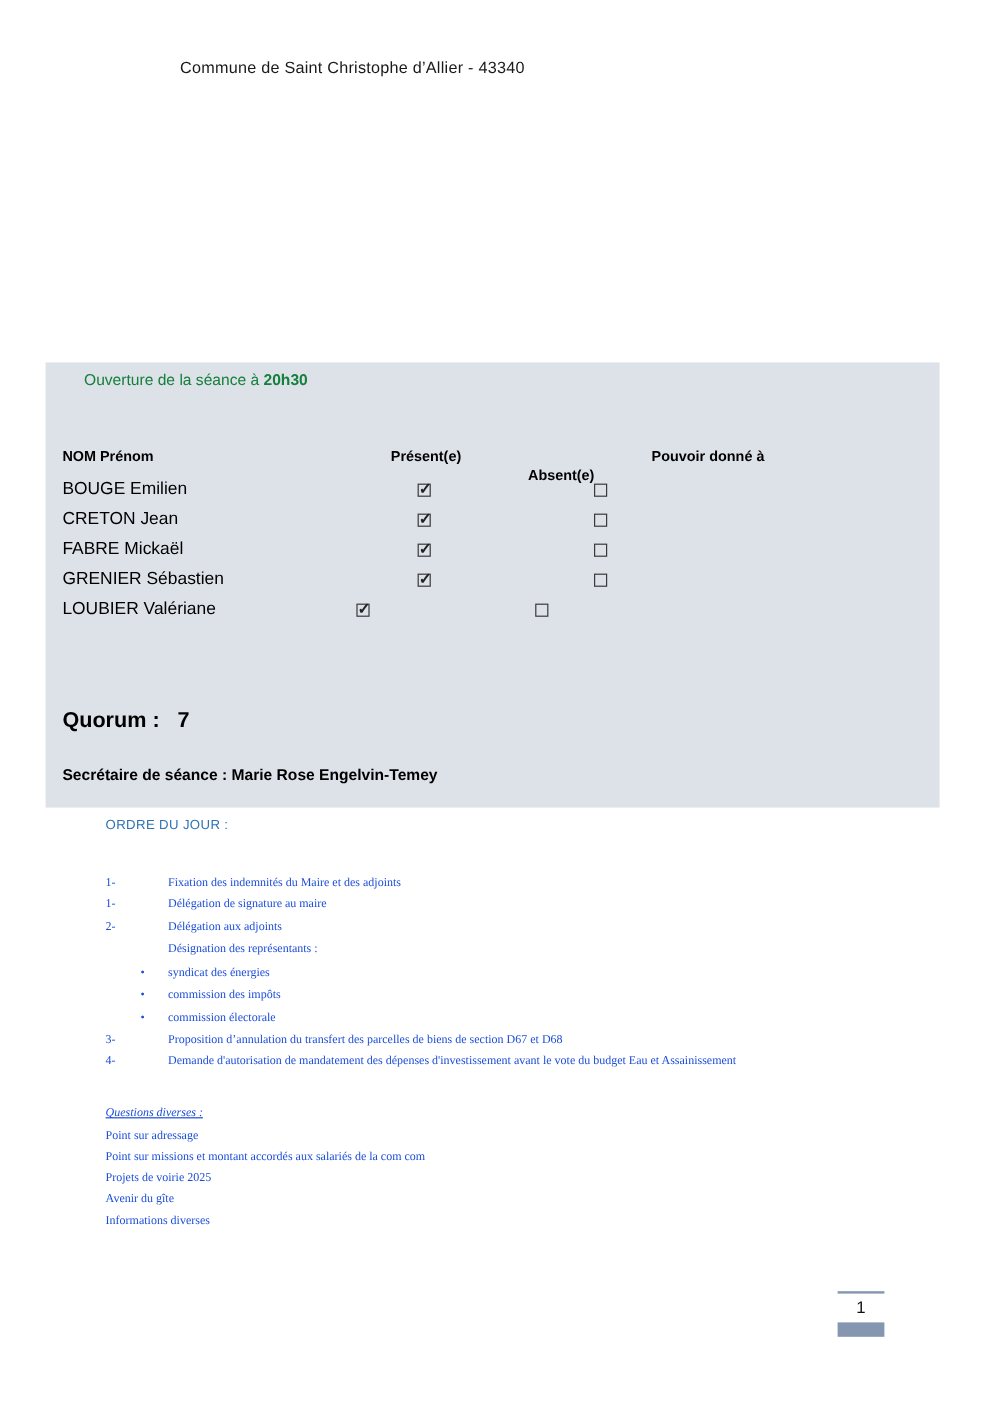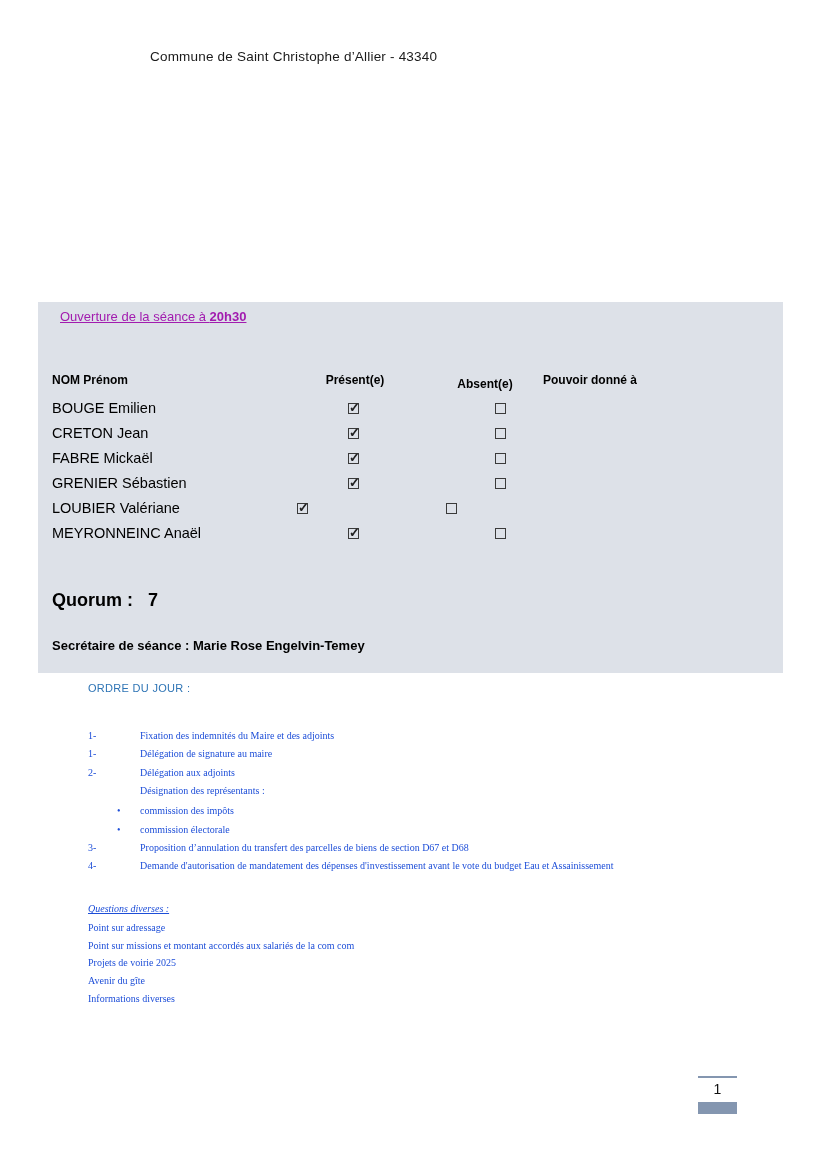--- a/index.html
+++ b/index.html
@@ -28,27 +28,27 @@
     text-align:center;
     font-size:30px;font-weight:400;line-height:41px;
     color:var(--title-gray);
   }
   
   .panel{
     position:absolute;left:38px;top:302px;width:745px;height:371px;
     background:var(--panel-bg);
   }
   .opening{
-    position:absolute;left:22px;top:7px;font-size:13px;color:#a21caf;text-decoration:underline;
+    position:absolute;left:32px;top:7px;font-size:13px;color:#15803d;
   }
   .opening b{font-weight:700;}
   .roster-header{position:absolute;left:0;top:71px;width:100%;height:20px;font-weight:700;font-size:12px;}
   .col-name{position:absolute;left:14px;top:0;white-space:nowrap;}
   .col-present{position:absolute;left:259px;top:0;width:116px;text-align:center;}
-  .col-absent{position:absolute;left:402px;top:4px;width:90px;text-align:center;}
+  .col-absent{position:absolute;left:402px;top:16px;width:90px;text-align:left;}
   .col-pouvoir{position:absolute;left:505px;top:0;white-space:nowrap;}
   #roster-rows{position:absolute;left:0;top:95px;width:100%;}
   .roster-row{position:relative;height:25px;font-size:14.5px;}
   .roster-row .r-name{position:absolute;left:14px;top:3px;white-space:nowrap;}
   .cb{
     position:absolute;top:6px;width:11px;height:11px;
     border:1px solid #3a3a3a;background:transparent;
     cursor:default;
   }
   .cb.present{left:310px;}
@@ -131,25 +131,20 @@
     <span class="cb present checked"></span>
     <span class="cb absent"></span>
   </div>
 
   <div class="roster-row offset">
     <span class="r-name">LOUBIER Valériane</span>
     <span class="cb present checked"></span>
     <span class="cb absent"></span>
   </div>
 
-  <div class="roster-row">
-    <span class="r-name">MEYRONNEINC Anaël</span>
-    <span class="cb present checked"></span>
-    <span class="cb absent"></span>
-  </div>
 </div>
 
     <p class="quorum"><span>Quorum :</span><span class="q-val">7</span></p>
 
     <p class="secretary">Secrétaire de séance : Marie Rose Engelvin-Temey</p>
   </section>
 
   <h2 class="agenda-heading">ORDRE DU JOUR :</h2>
 
   <div class="serif-block">
@@ -165,20 +160,21 @@
   <div class="nitem">
     <span class="num">2-</span><span class="txt">Délégation aux adjoints</span>
   </div>
 
   <div class="nitem">
     <span class="num"></span><span class="txt">Désignation des représentants :</span>
   </div>
 </div>
     <div id="bullets">
 
+  <div class="bullet">syndicat des énergies</div>
 
   <div class="bullet">commission des impôts</div>
 
   <div class="bullet">commission électorale</div>
 </div>
     <div id="numbered2">
   <div class="nitem">
     <span class="num">3-</span><span class="txt">Proposition d’annulation du transfert des parcelles de biens de section D67 et D68</span>
   </div>
 

